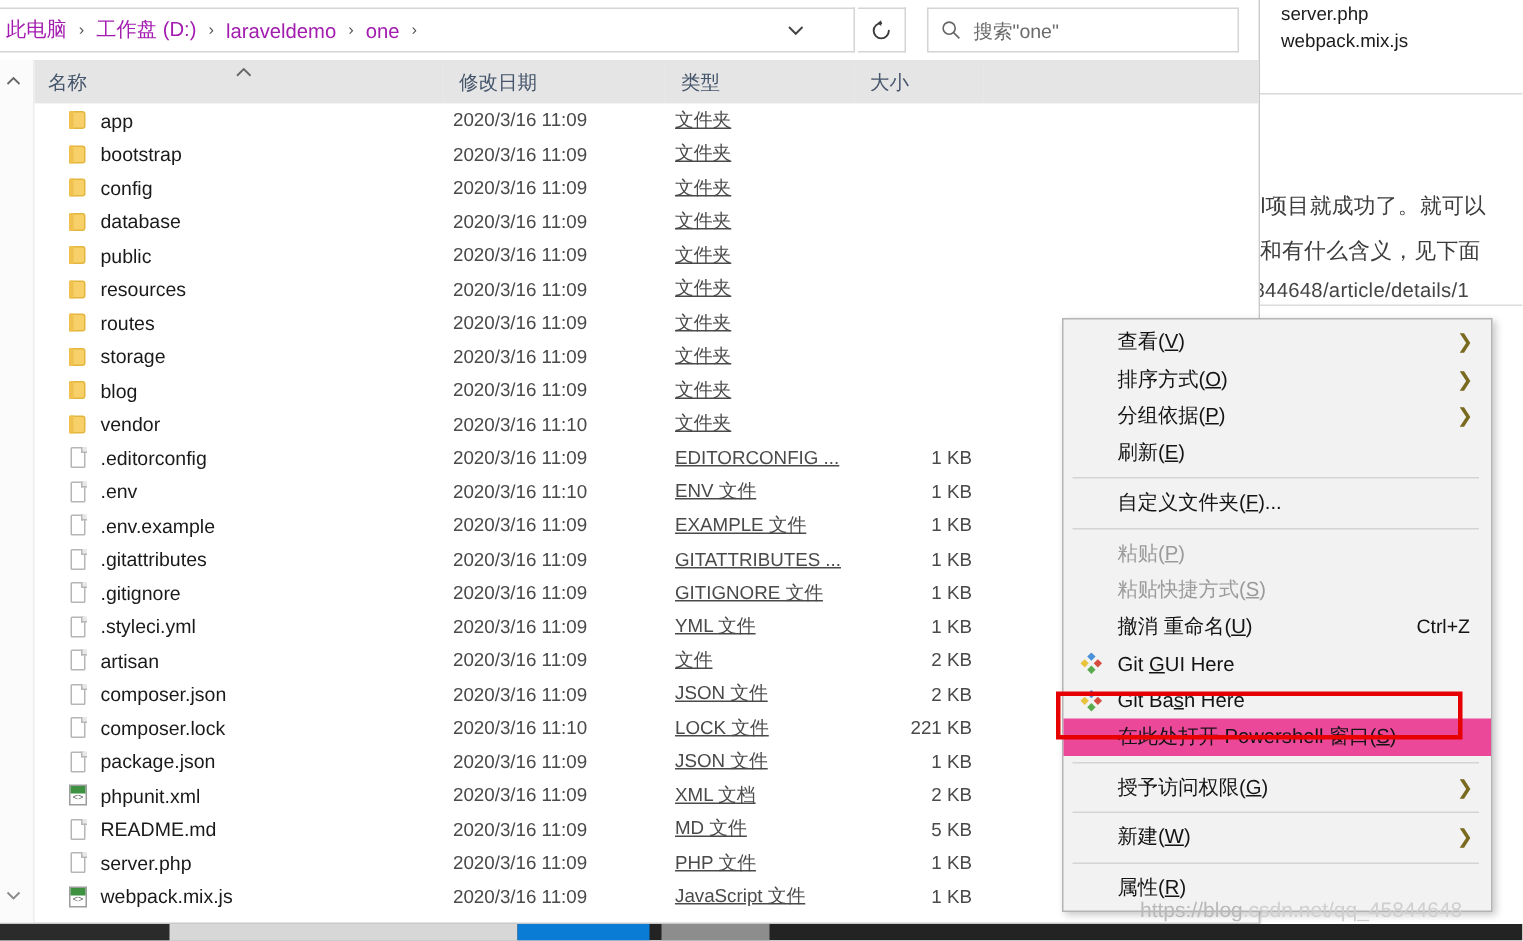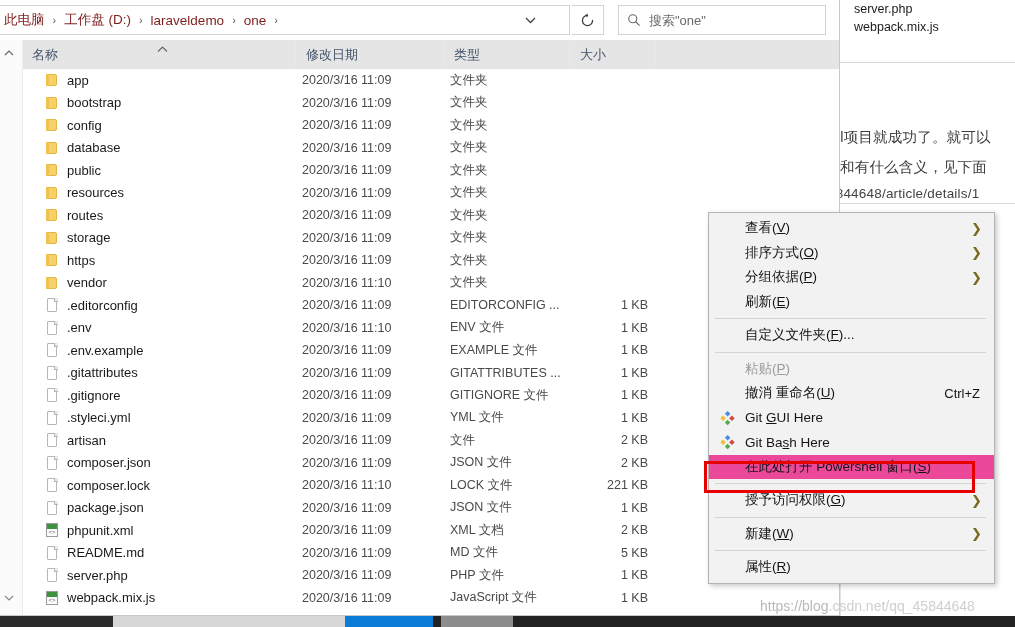--- a/index.html
+++ b/index.html
@@ -102,21 +102,21 @@
     border: 1px solid #d4d4d4;
     border-left: none;
     box-sizing: border-box;
     display: flex;
     align-items: center;
     padding-left: 1px;
     background: #fff;
   }
   .crumb {
     font-size: 13.5px;
-    color: #7f1d1d;
+    color: #a21caf;
     padding: 0 3px;
     white-space: nowrap;
   }
   .crumb-sep {
     color: #555;
     font-size: 11px;
     padding: 0 5px;
     user-select: none;
   }
   #crumb-chevron {
@@ -246,21 +246,21 @@
     white-space: nowrap;
   }
   .cell-name {
     position: absolute;
     left: 44px;
     display: flex;
     align-items: center;
     gap: 7px;
   }
   .cell-date { position: absolute; left: 302px; color: #4a4a4a; font-size: 12.5px; }
-  .cell-type { position: absolute; left: 450px; color: #4a4a4a; font-size: 12.5px; }
+  .cell-type { position: absolute; left: 450px; color: #4a4a4a; font-size: 12.5px; text-decoration: underline; }
   .cell-size { position: absolute; left: 570px; width: 78px; text-align: right; color: #4a4a4a; font-size: 12.5px; }
 
   
   .ico { width: 16px; height: 16px; flex: 0 0 16px; position: relative; }
   .ico-folder::before {
     content: "";
     position: absolute;
     left: 2px; top: 2px;
     width: 11px; height: 12px;
     background: #f7d06a;
@@ -573,21 +573,21 @@
           <span class="ico ico-folder"></span>
           <span>storage</span>
         </div>
         <div class="cell-date">2020/3/16 11:09</div>
         <div class="cell-type">文件夹</div>
         <div class="cell-size"></div>
       </div>
       <div class="row">
         <div class="cell-name">
           <span class="ico ico-folder"></span>
-          <span>https</span>
+          <span>blog</span>
         </div>
         <div class="cell-date">2020/3/16 11:09</div>
         <div class="cell-type">文件夹</div>
         <div class="cell-size"></div>
       </div>
       <div class="row">
         <div class="cell-name">
           <span class="ico ico-folder"></span>
           <span>vendor</span>
         </div>
@@ -744,20 +744,23 @@
     <div class="mi">
       <span>刷新(<u>E</u>)</span>
     </div>
     <div class="msep"></div>
     <div class="mi">
       <span>自定义文件夹(<u>F</u>)...</span>
     </div>
     <div class="msep"></div>
     <div class="mi disabled">
       <span>粘贴(<u>P</u>)</span>
+    </div>
+    <div class="mi disabled">
+      <span>粘贴快捷方式(<u>S</u>)</span>
     </div>
     <div class="mi">
       <span>撤消 重命名(<u>U</u>)</span>
       <span class="accel">Ctrl+Z</span>
     </div>
     <div class="mi">
       <span class="mi-icon-git"><svg width="15" height="15" viewBox="0 0 16 16">
           <rect x="6" y="0.8" width="4.2" height="4.2" transform="rotate(45 8.1 2.9)" fill="#4a90d9"></rect>
           <rect x="1.2" y="5.6" width="4.2" height="4.2" transform="rotate(45 3.3 7.7)" fill="#e8c33c"></rect>
           <rect x="10.6" y="5.6" width="4.2" height="4.2" transform="rotate(45 12.7 7.7)" fill="#d64b3f"></rect>

